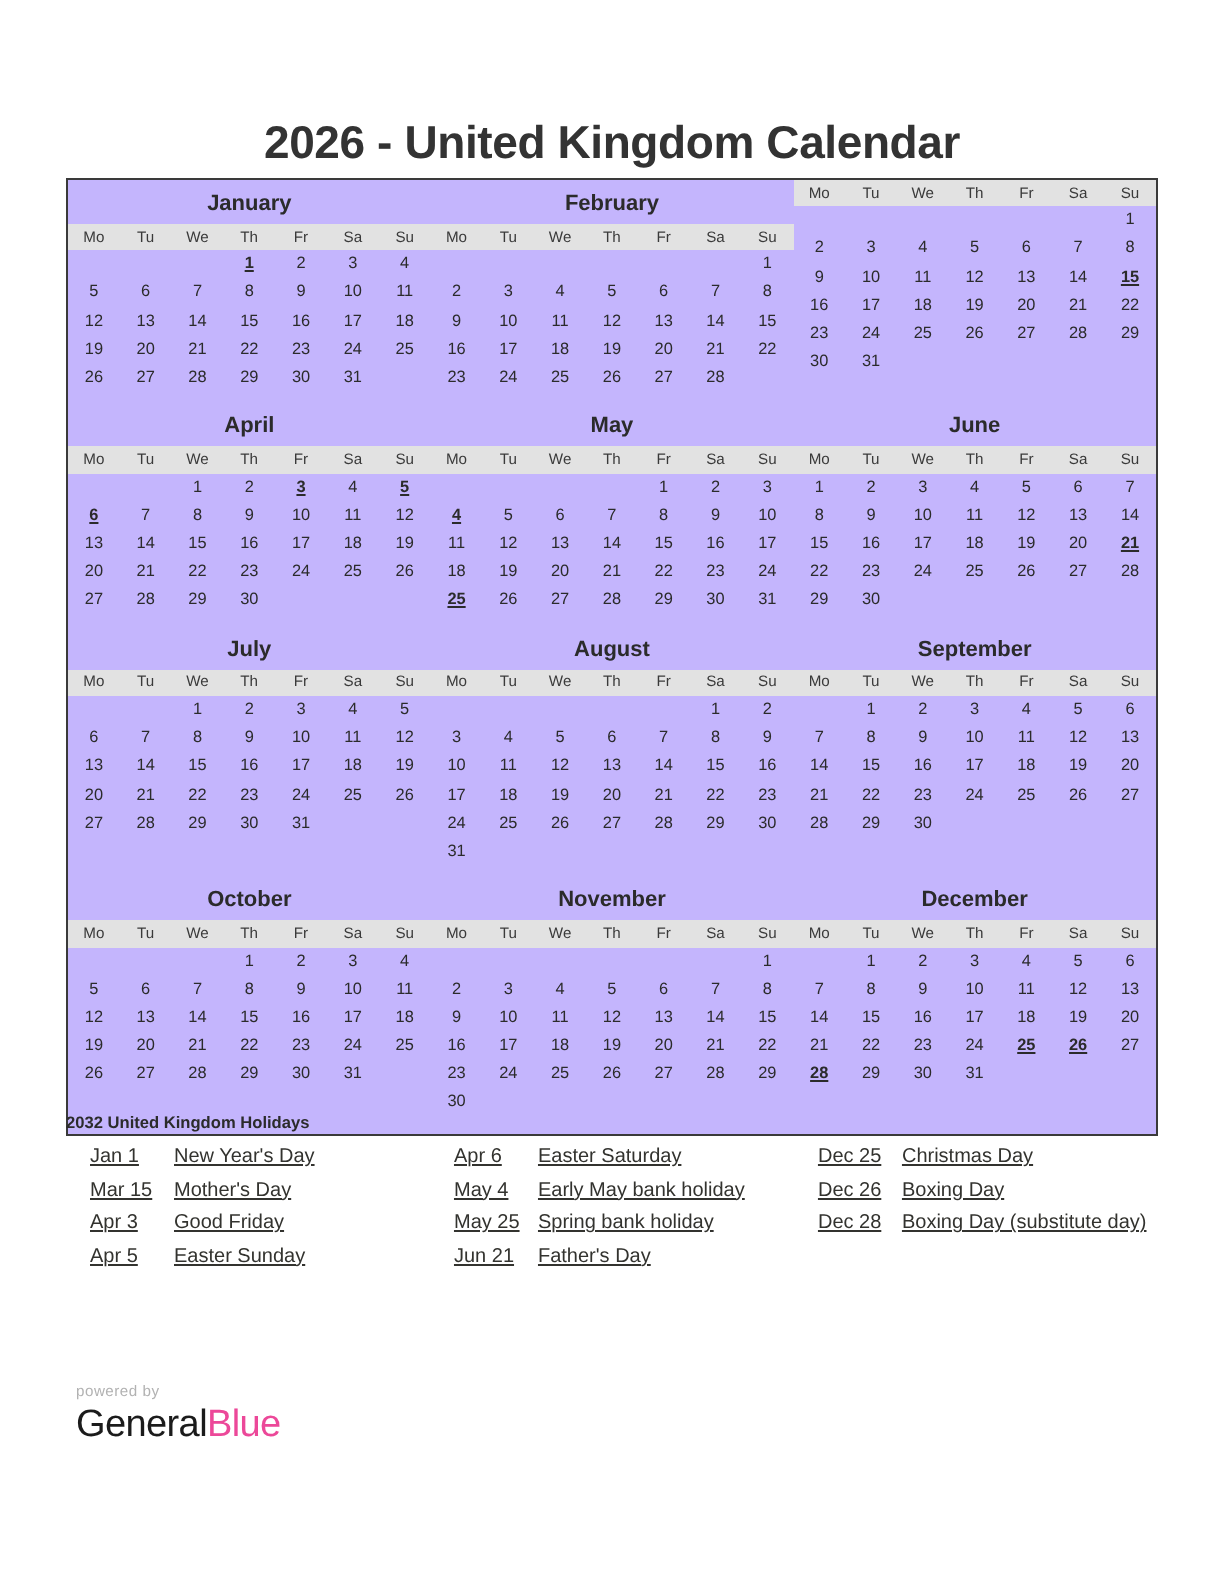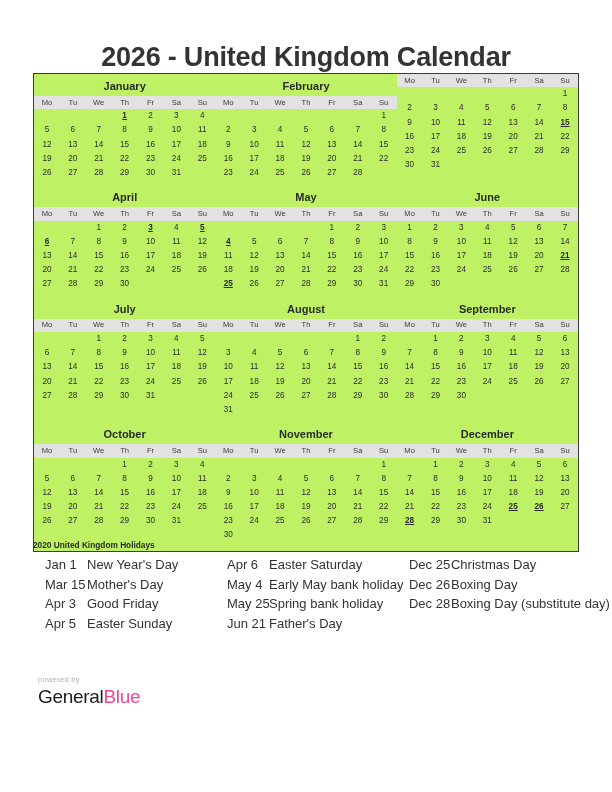--- a/index.html
+++ b/index.html
@@ -18,37 +18,37 @@
   .page {
     width: 612px;
     height: 792px;
     box-sizing: border-box;
     padding: 0;
     position: relative;
   }
   
   .title {
     text-align: center;
-    font-size: 27px;
+    font-size: 23px;
     font-weight: bold;
     color: #333333;
     letter-spacing: -0.2px;
-    margin: 0;
+    margin: 16px;
     padding-top: 43px;
     line-height: 1.1;
   }
   
   .cal-frame {
     position: absolute;
     left: 33px;
     top: 73px;
     width: 546px;
     border: 1.4px solid #3a3a3a;
     box-sizing: border-box;
-    background: #bef264;
+    background: #c4b5fd;
     padding-bottom: 3px;
   }
   .quarter {
     display: flex;
     width: 100%;
   }
   .month {
     width: 33.3333%;
     box-sizing: border-box;
     padding: 0 0 5px 0;
@@ -110,25 +110,26 @@
   }
   .hcol {
     width: 33.3333%;
     box-sizing: border-box;
   }
   .hcol:nth-child(1) { padding-left: 12px; }
   .hcol:nth-child(2) { padding-left: 12px; }
   .hcol:nth-child(3) { padding-left: 12px; }
   .hrow {
     display: flex;
-    font-size: 13px;
+    font-size: 10px;
     color: #33332f;
     line-height: 1.0;
     margin-bottom: 6.6px;
     white-space: nowrap;
+    text-decoration: underline;
   }
   .hdate {
     width: 42px;
     flex: 0 0 42px;
   }
   .hname { flex: 1 1 auto; }
 
   
   .footer {
     position: absolute;
@@ -944,21 +945,21 @@
                 <td class="empty"></td>
                 <td class="empty"></td>
               </tr>
             </tbody>
           </table>
         </div>
       </div>
     </div>
 
   <div class="holidays">
-    <div class="holidays-title">2020 United Kingdom Holidays</div>
+    <div class="holidays-title">2032 United Kingdom Holidays</div>
     <div class="holiday-cols">
         <div class="hcol">
           <div class="hrow">
             <span class="hdate">Jan 1</span>
             <span class="hname">New Year's Day</span>
           </div>
           <div class="hrow">
             <span class="hdate">Mar 15</span>
             <span class="hname">Mother's Day</span>
           </div>

